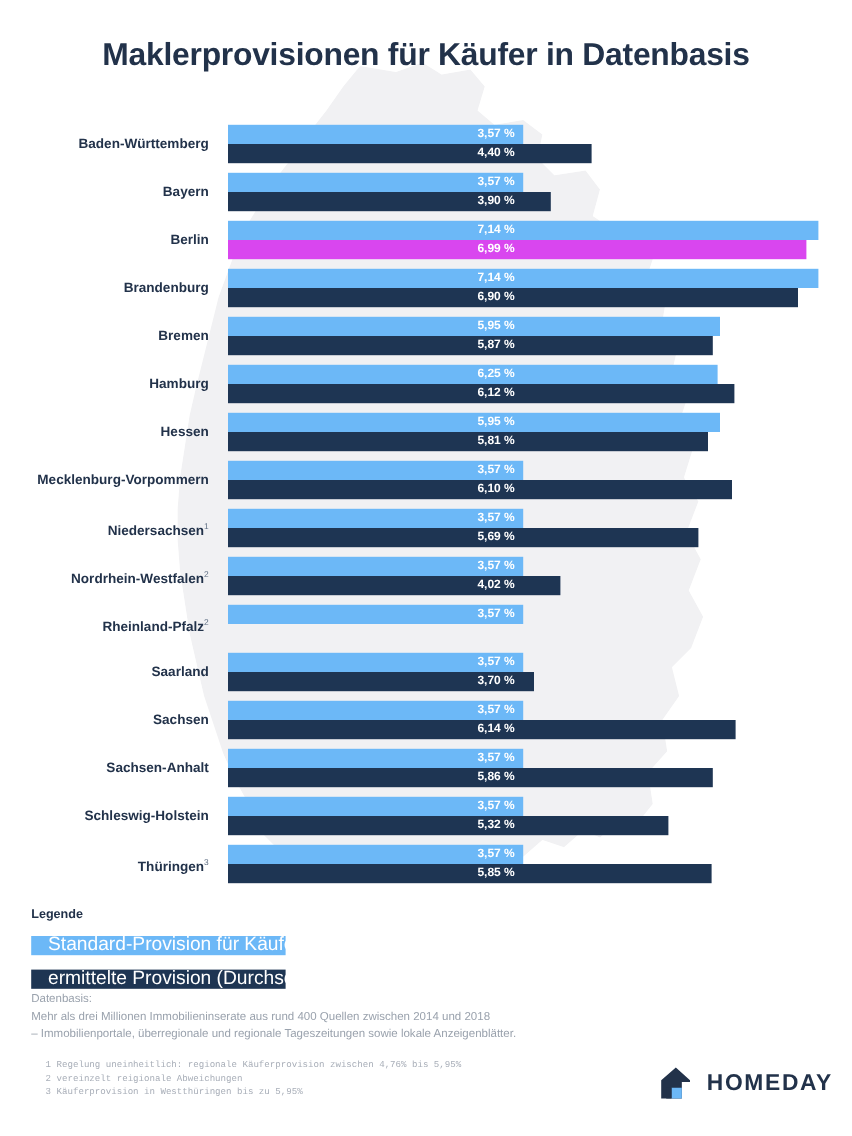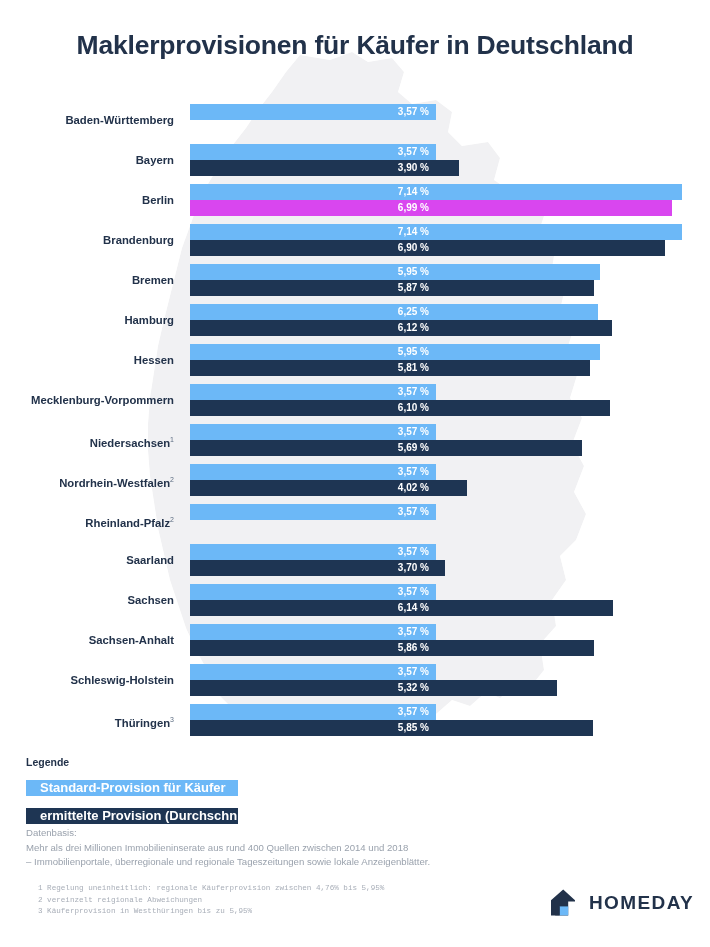--- a/index.html
+++ b/index.html
@@ -101,22 +101,22 @@
     font-size: 10.5px;
     font-weight: bold;
     color: #22324a;
     margin-bottom: 6px;
   }
   .legend-item {
     width: 212px;
     height: 16px;
     line-height: 16px;
     padding-left: 14px;
-    font-size: 13px;
-    font-weight: bold;
+    font-size: 16px;
+    font-weight: normal;
     white-space: nowrap;
     margin-top: 12px;
   }
   .legend-item.light { background: #6cb8f7; color: #ffffff; }
   .legend-item.dark  { background: #1e3553; color: #ffffff; }
   
   #databasis {
     position: absolute;
     left: 26px; top: 826px;
     width: 560px;
@@ -174,29 +174,34 @@
       L148 450 L150 476 L154 502 L158 528 L164 554 L170 580 L178 604 L186 628 L196 650
       L206 668 L214 690 L228 704 L242 718 L258 730 L274 718 L292 728 L308 716 L326 726
       L344 714 L362 722 L382 710 L400 718 L418 706 L436 714 L452 700 L470 706 L486 692
       L500 698 L516 684 L528 690 L544 670 L540 644 L556 626 L552 600 L566 580 L560 556
       L576 540 L586 514 L574 492 L584 466 L572 444 L582 418 L570 398 L578 372 L566 352
       L574 328 L560 310 L566 284 L552 268 L556 244 L540 228 L548 204 L536 186 L512 192
       L494 180 L500 158 L488 142 L462 146 L448 132 L452 112 L436 100 L412 104 L398 92
       L404 72 L392 58 L368 62 L352 52 L330 60 Z"></path>
   </svg>
 
-  <div id="title">Maklerprovisionen für Käufer in Deutschland</div>
+  <div id="title">Maklerprovisionen für Käufer in Datenbasis</div>
 
   <div id="chart">
       <div class="row">
         <div class="row-label">Baden-Württemberg</div>
         <div class="bars">
           <div class="bar light" style="width: 246px; background: rgb(108, 184, 247);">
             <div class="vlabel-box">
               <span>3,57 %</span>
+            </div>
+          </div>
+          <div class="bar dark" style="width: 303.2px; background: rgb(30, 53, 83);">
+            <div class="vlabel-box">
+              <span>4,40 %</span>
             </div>
           </div>
         </div>
       </div>
       <div class="row">
         <div class="row-label">Bayern</div>
         <div class="bars">
           <div class="bar light" style="width: 246px; background: rgb(108, 184, 247);">
             <div class="vlabel-box">
               <span>3,57 %</span>

